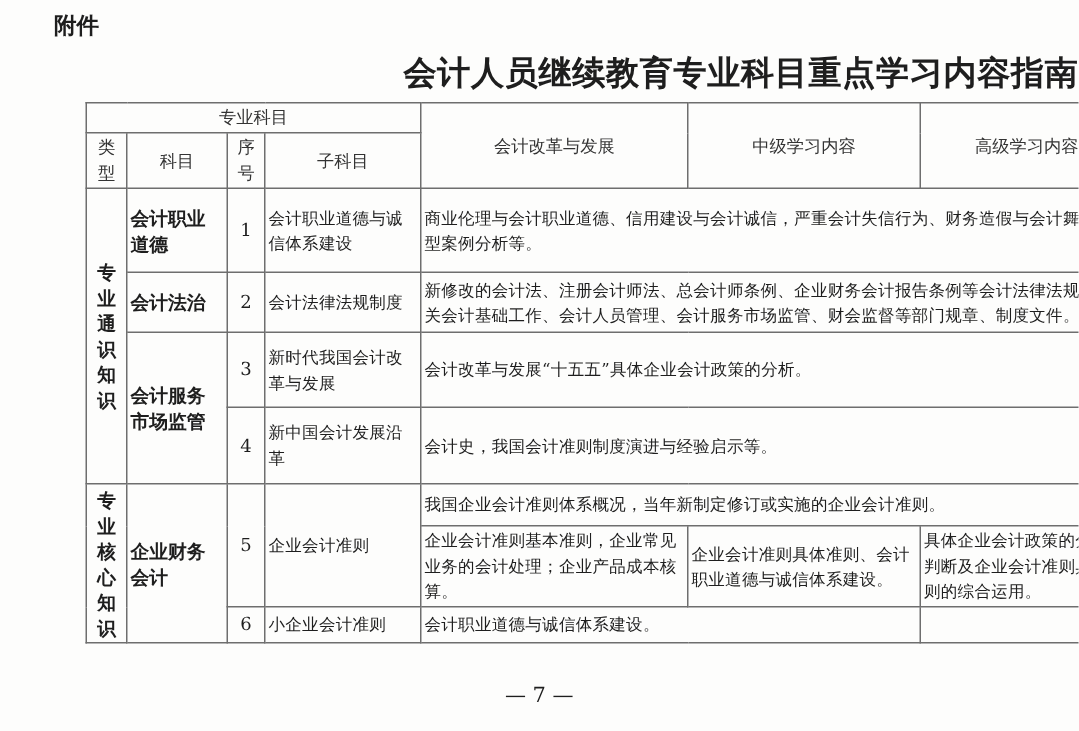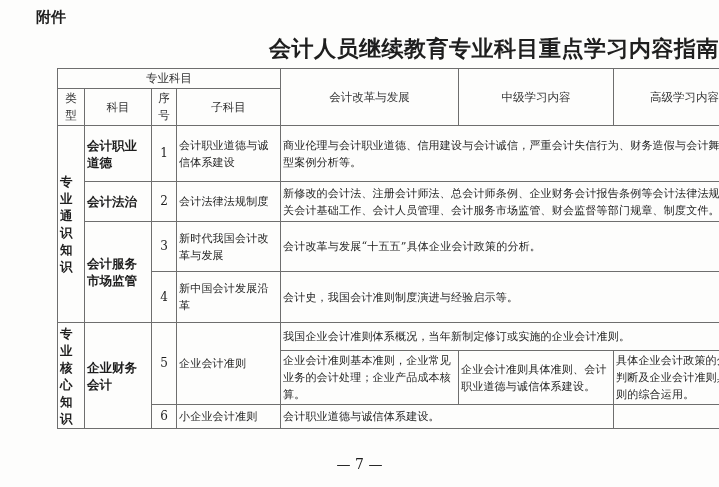--- a/index.html
+++ b/index.html
@@ -22,21 +22,21 @@
   }
   td {
     border: 1px solid #6e6e6e; padding: 1px 2px; font-size: 12.5px; line-height: 17px;
     vertical-align: middle; overflow: hidden;
   }
   .hd {
     font-family: "DejaVu Sans", "Liberation Sans", sans-serif; font-size: 11.5px;
     text-align: center; color: #333;
   }
   .b { font-weight: bold; font-family: "DejaVu Sans", "Liberation Sans", sans-serif; font-size: 12.5px; }
-  .c { }
+  .c { text-align: center; }
   .num { text-align: center; font-size: 12px; }
   .txt { font-size: 11px; letter-spacing: 0.2px; }
   .page {
     position: absolute; left: 0; width: 719px; top: 456px; text-align: center; font-size: 14px;
   }
 </style>
 </head>
 <body>
 
 <div class="attach">附件</div>

